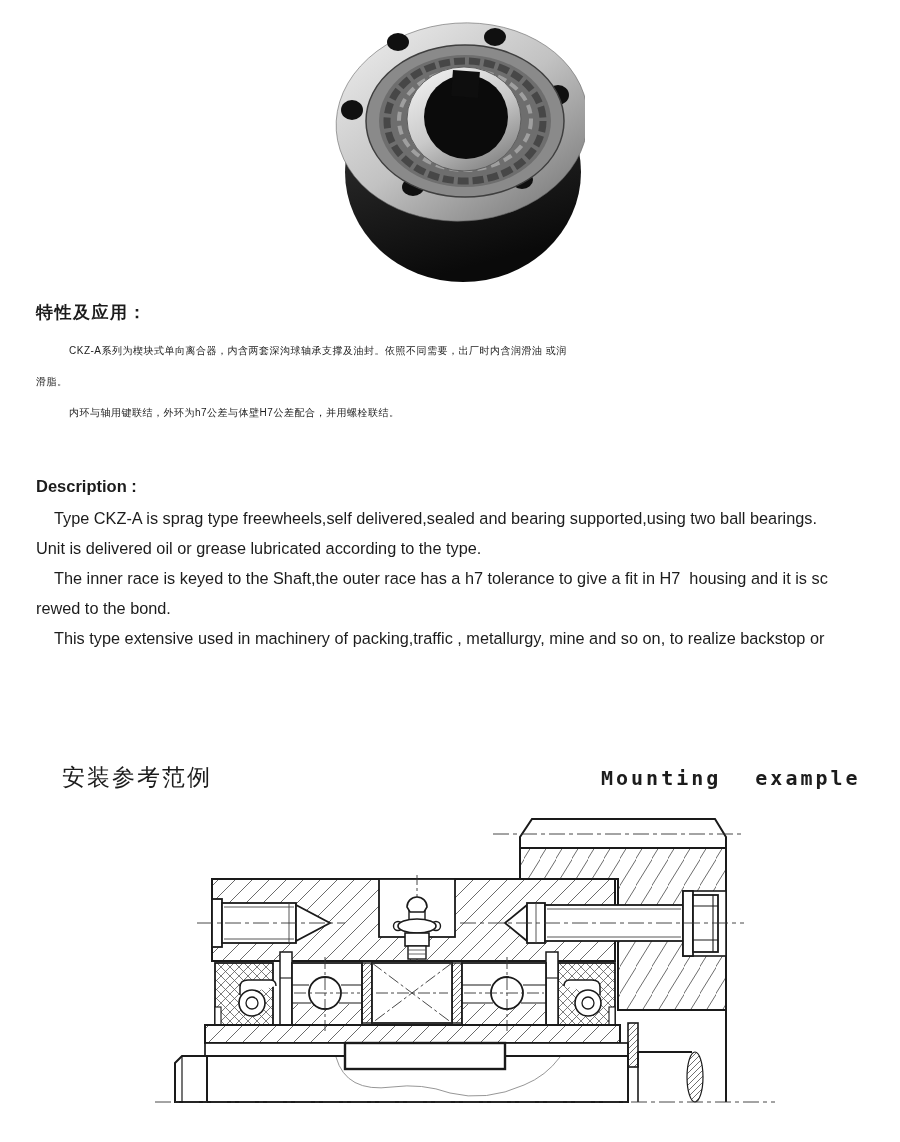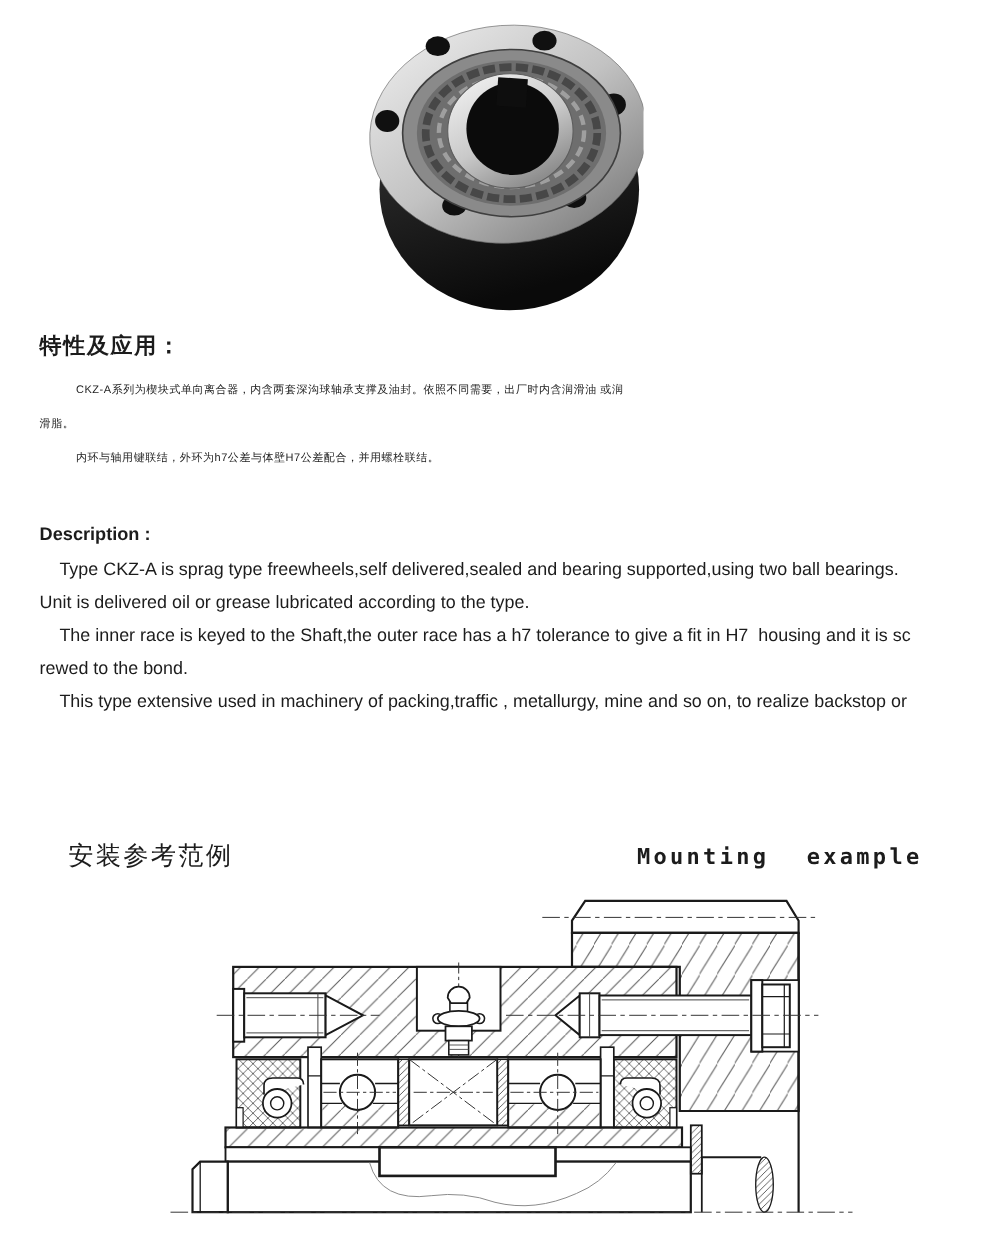--- a/index.html
+++ b/index.html
@@ -4,34 +4,34 @@
 <style>
   html,body{margin:0;padding:0;background:#e8e8e8;}
   .page{
     position:relative;width:900px;height:1142px;margin:0 auto;
     background:#ffffff;color:#1c1c1c;overflow:hidden;
     font-family:"Liberation Sans","DejaVu Sans",sans-serif;
   }
   .photo{position:absolute;left:333px;top:16px;}
   .sec{position:absolute;left:36px;width:840px;}
   .features{top:301px;}
-  .features .heading{font-size:20px;font-weight:bold;letter-spacing:1.5px;}
+  .features .heading{font-size:17px;font-weight:bold;letter-spacing:1.5px;}
   .features .lines{margin-top:11px;font-size:10px;line-height:31px;letter-spacing:0.5px;}
   .descr{top:477px;}
   .descr .heading{font-size:16.5px;font-weight:bold;}
   .descr .lines{margin-top:7px;font-size:16.3px;line-height:30px;}
   .line{white-space:pre;}
   .indent-zh{padding-left:33px;}
   .indent-en{padding-left:18px;}
   .mount-zh{
     position:absolute;left:62px;top:762px;
     font-size:23px;font-weight:normal;letter-spacing:2px;
   }
   .mount-en{
-    position:absolute;left:579px;top:766px;
+    position:absolute;left:601px;top:766px;
     font-family:"DejaVu Sans Mono","Liberation Mono",monospace;
     font-size:20px;font-weight:bold;letter-spacing:3px;
   }
   .mount-en .w2{margin-left:34px;}
   .drawing{position:absolute;left:140px;top:805px;}
 </style>
 </head>
 <body>
 
 <div class="page">

